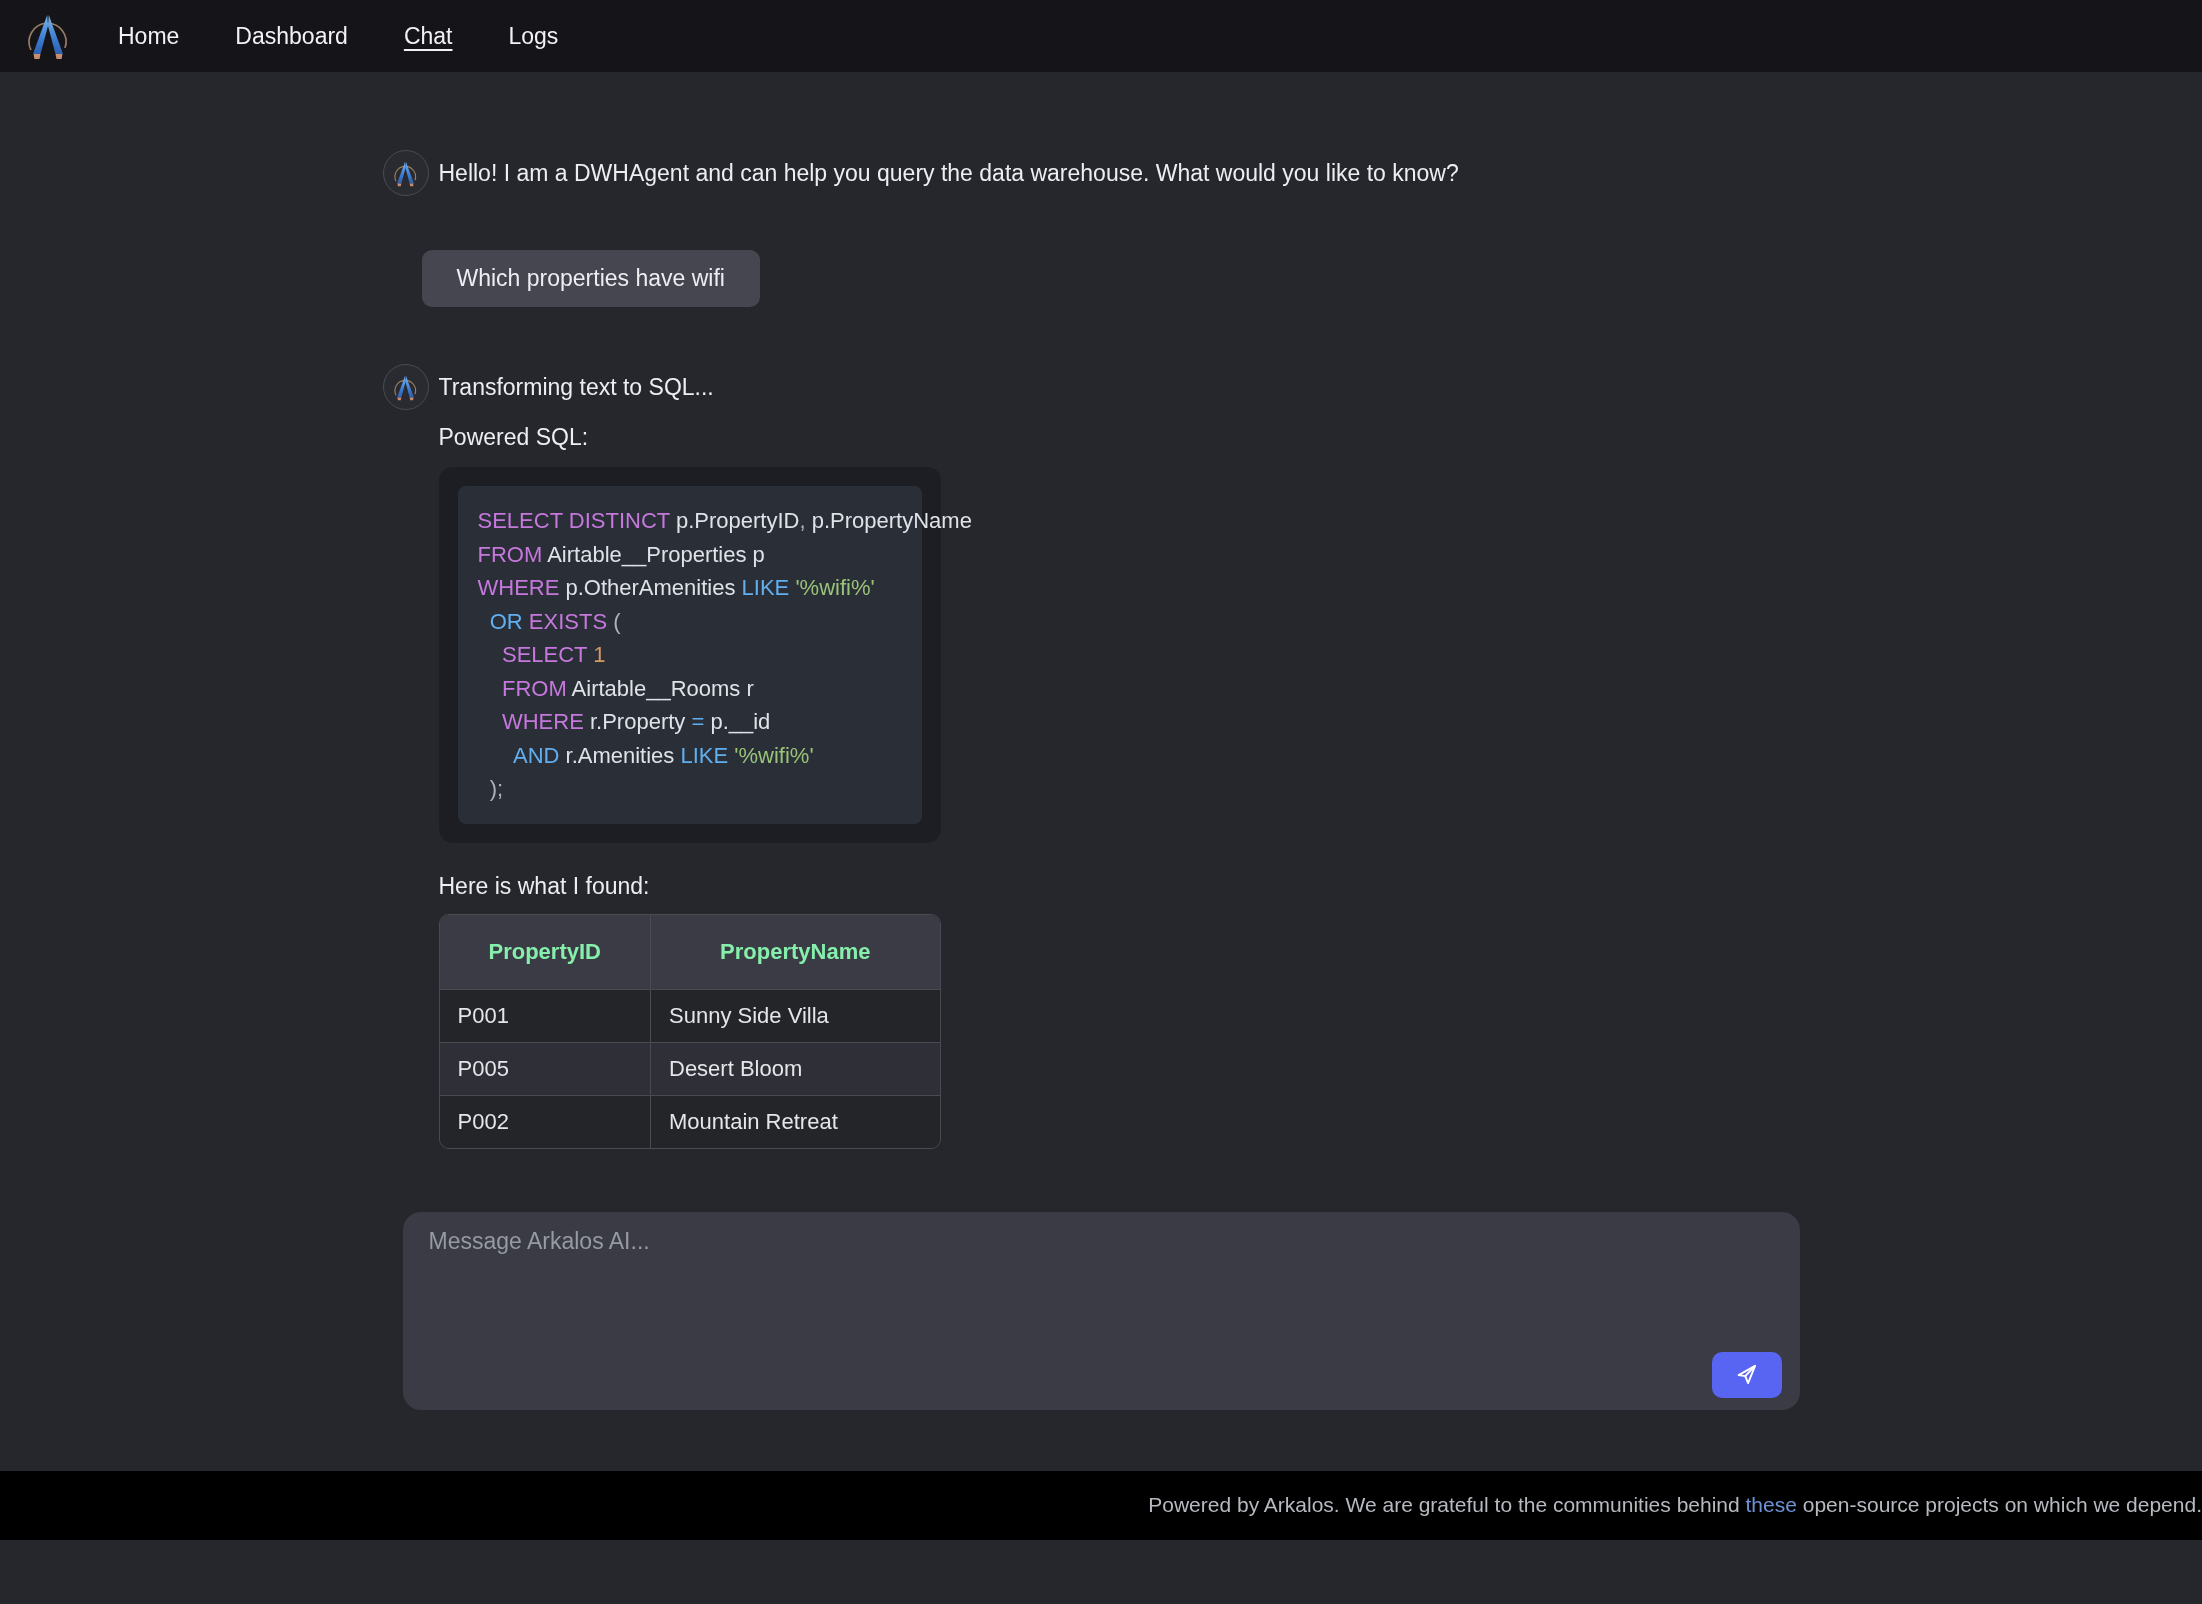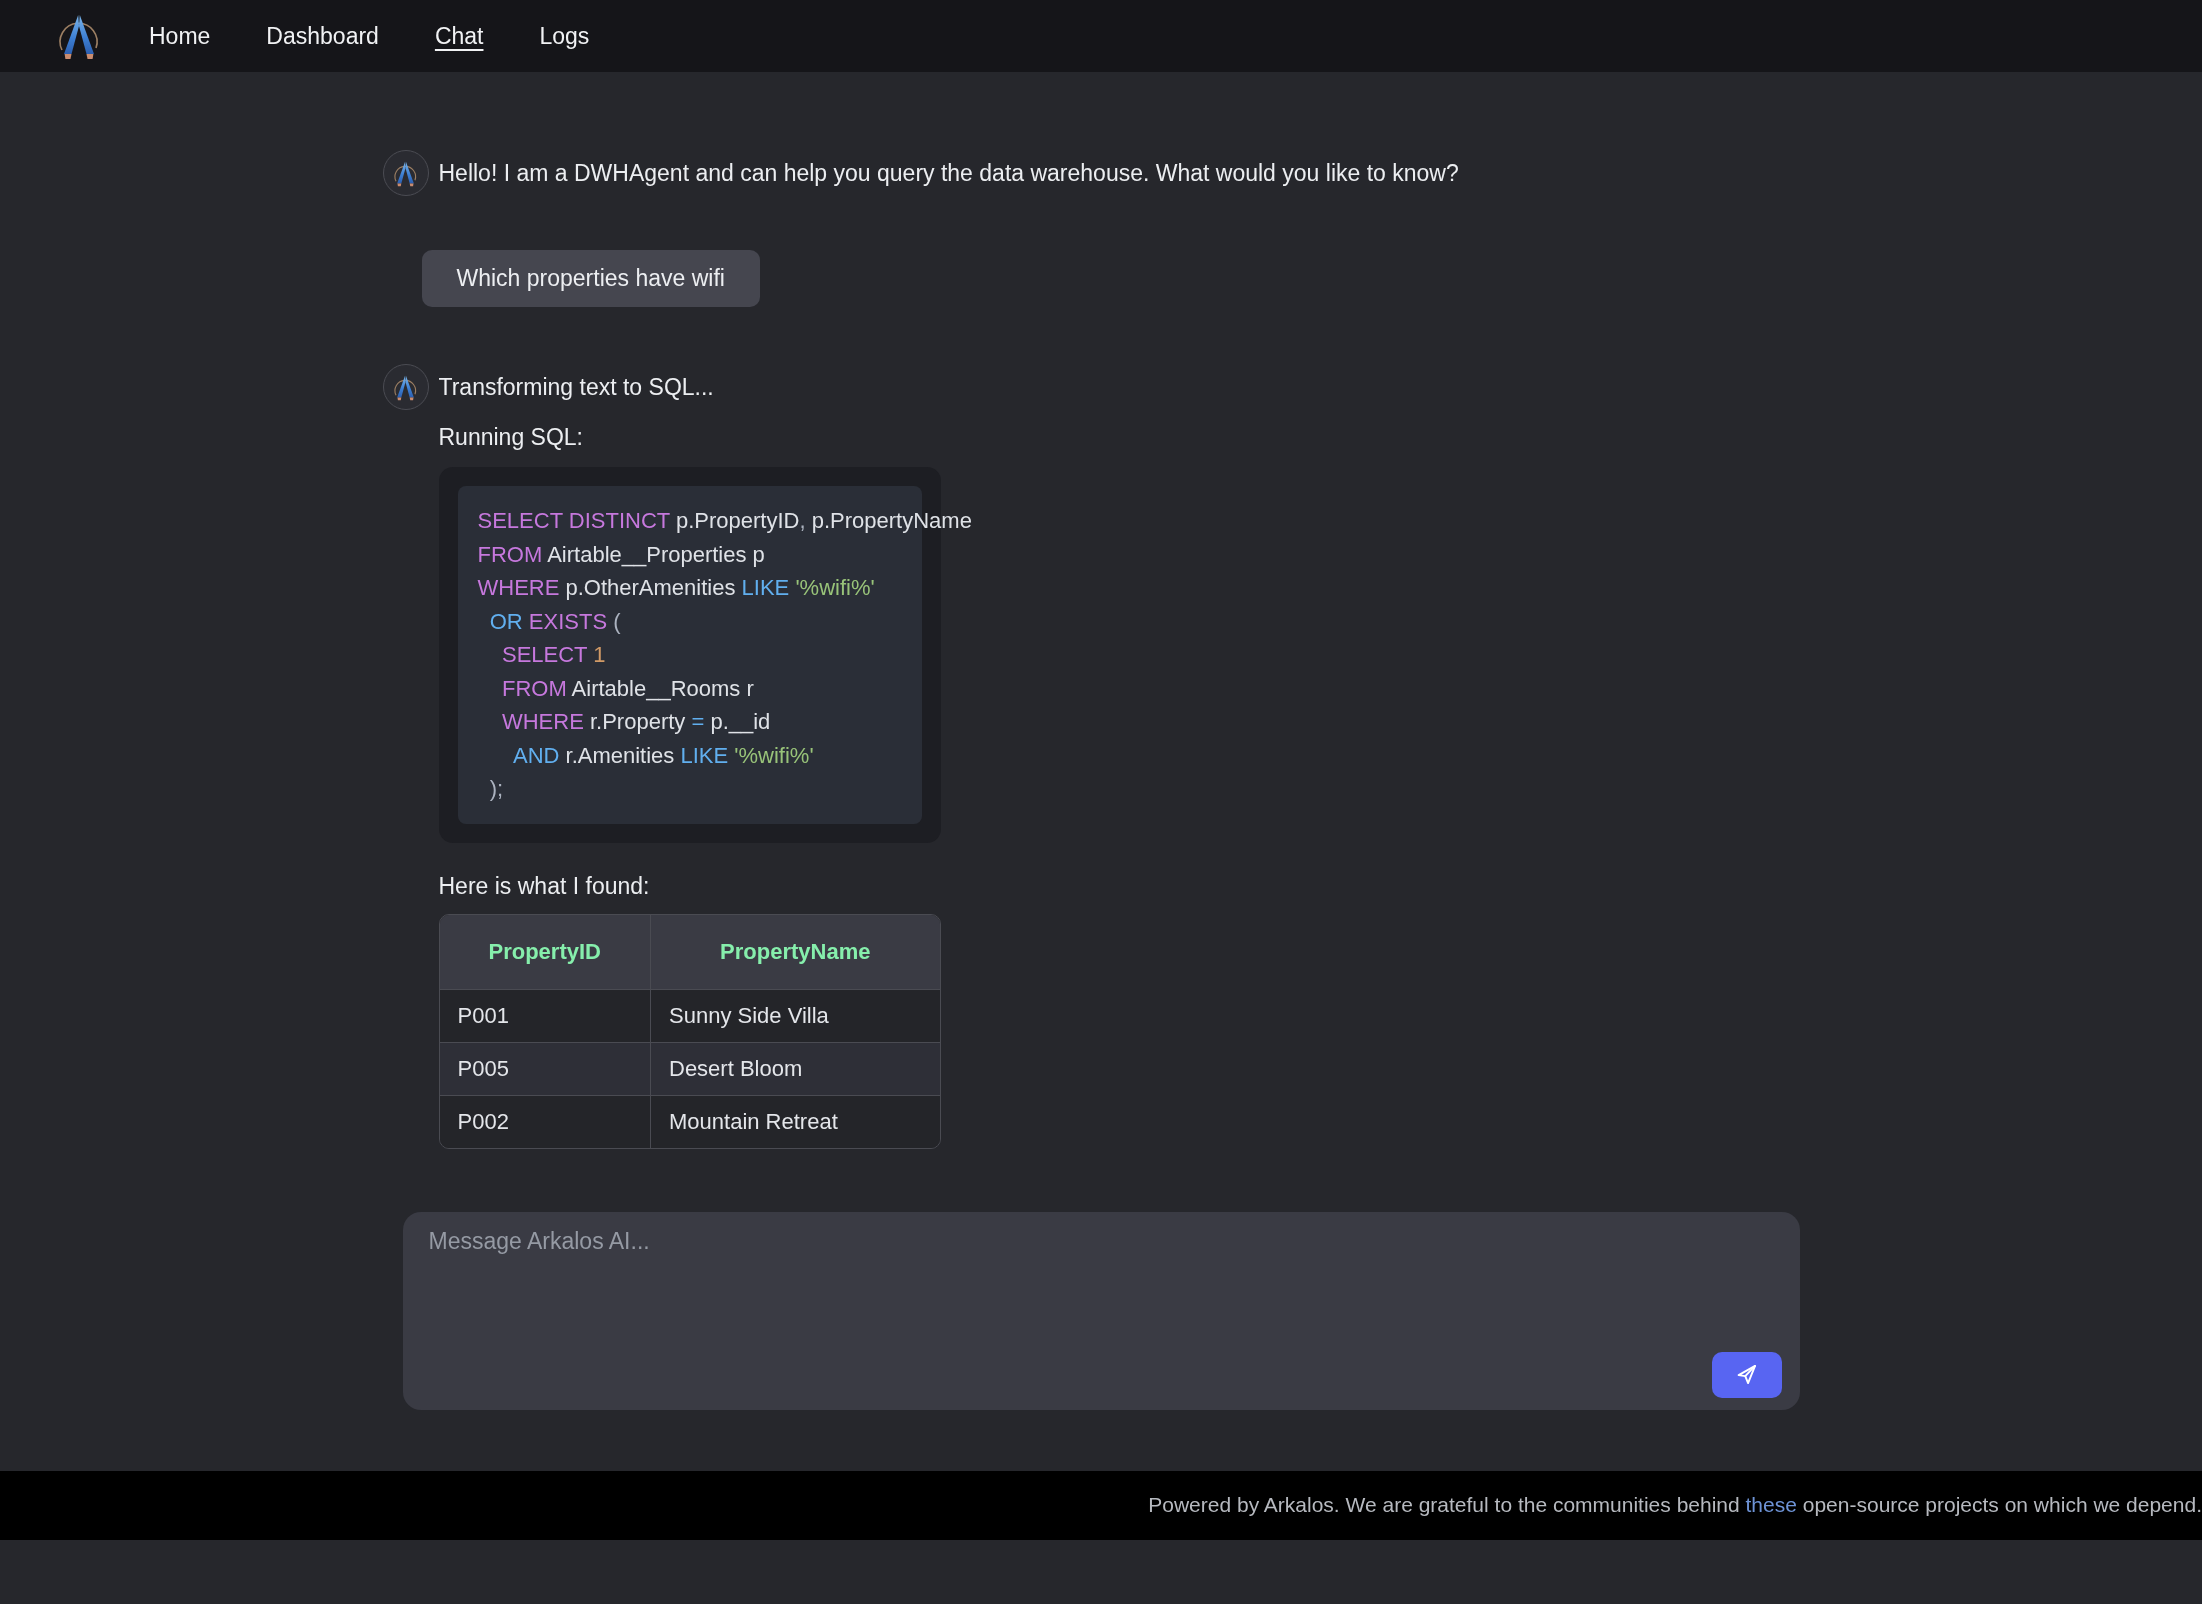--- a/index.html
+++ b/index.html
@@ -8,21 +8,21 @@
     background:#26272c;
     font-family:"Liberation Sans", sans-serif;
     color:#e9eaec;
     overflow:hidden;
     position:relative;
   }
 
   
   .navbar {
     height:72px; background:#151519;
-    display:flex; align-items:center; padding-left:55px;
+    display:flex; align-items:center; padding-left:24px;
   }
   .logo { width:52px; height:56px; display:flex; align-items:center; }
   .nav-links { display:flex; gap:56px; margin-left:42px; align-items:center; }
   .nav-link {
     font-size:23px; color:#f1f2f4; text-decoration:none; cursor:pointer;
   }
   .nav-link.active { text-decoration:underline; text-underline-offset:5px; }
 
   
   .chat { width:1437px; margin:0 auto; padding-top:78px; }
@@ -175,21 +175,21 @@
         </defs>
         <path d="M7 40 A 18.5 18.5 0 1 1 41 38" fill="none" stroke="#9c7f63" stroke-width="2"></path>
         <polygon points="23.2,5 9,44 16.5,44 24,16" fill="url(#lgAv2)"></polygon>
         <polygon points="24.8,5 39,44 31.5,44 24,16" fill="url(#lgAv2)"></polygon>
         <polygon points="9.6,44 16.5,44 15.5,49 10.4,49" fill="#c98c70"></polygon>
         <polygon points="31.5,44 38.4,44 37.6,49 32.5,49" fill="#c98c70"></polygon>
       </svg>
     </div>
     <div class="msg-body">
       <div class="lead">Transforming text to SQL...</div>
-      <div class="running-label">Running SQL:</div>
+      <div class="running-label">Powered SQL:</div>
 
       <div class="code-outer">
         <div class="code-inner">
             <div class="code-line"><span class="tok-kw">SELECT DISTINCT</span><span class="tok-id"> p.PropertyID</span><span class="tok-pun">,</span><span class="tok-id"> p.PropertyName</span></div>
             <div class="code-line"><span class="tok-kw">FROM</span><span class="tok-id"> Airtable__Properties p</span></div>
             <div class="code-line"><span class="tok-kw">WHERE</span><span class="tok-id"> p.OtherAmenities </span><span class="tok-op">LIKE</span><span class="tok-str"> '%wifi%'</span></div>
             <div class="code-line"><span class="tok-id">  </span><span class="tok-op">OR</span><span class="tok-kw"> EXISTS</span><span class="tok-pun"> (</span></div>
             <div class="code-line"><span class="tok-id">    </span><span class="tok-kw">SELECT</span><span class="tok-num"> 1</span></div>
             <div class="code-line"><span class="tok-id">    </span><span class="tok-kw">FROM</span><span class="tok-id"> Airtable__Rooms r</span></div>
             <div class="code-line"><span class="tok-id">    </span><span class="tok-kw">WHERE</span><span class="tok-id"> r.Property </span><span class="tok-op">=</span><span class="tok-id"> p.__id</span></div>

